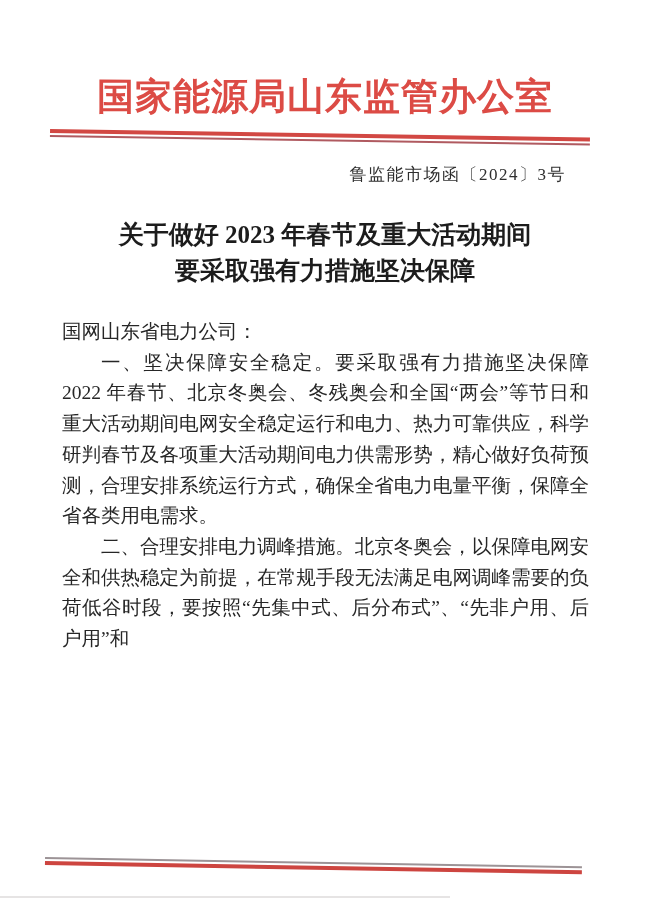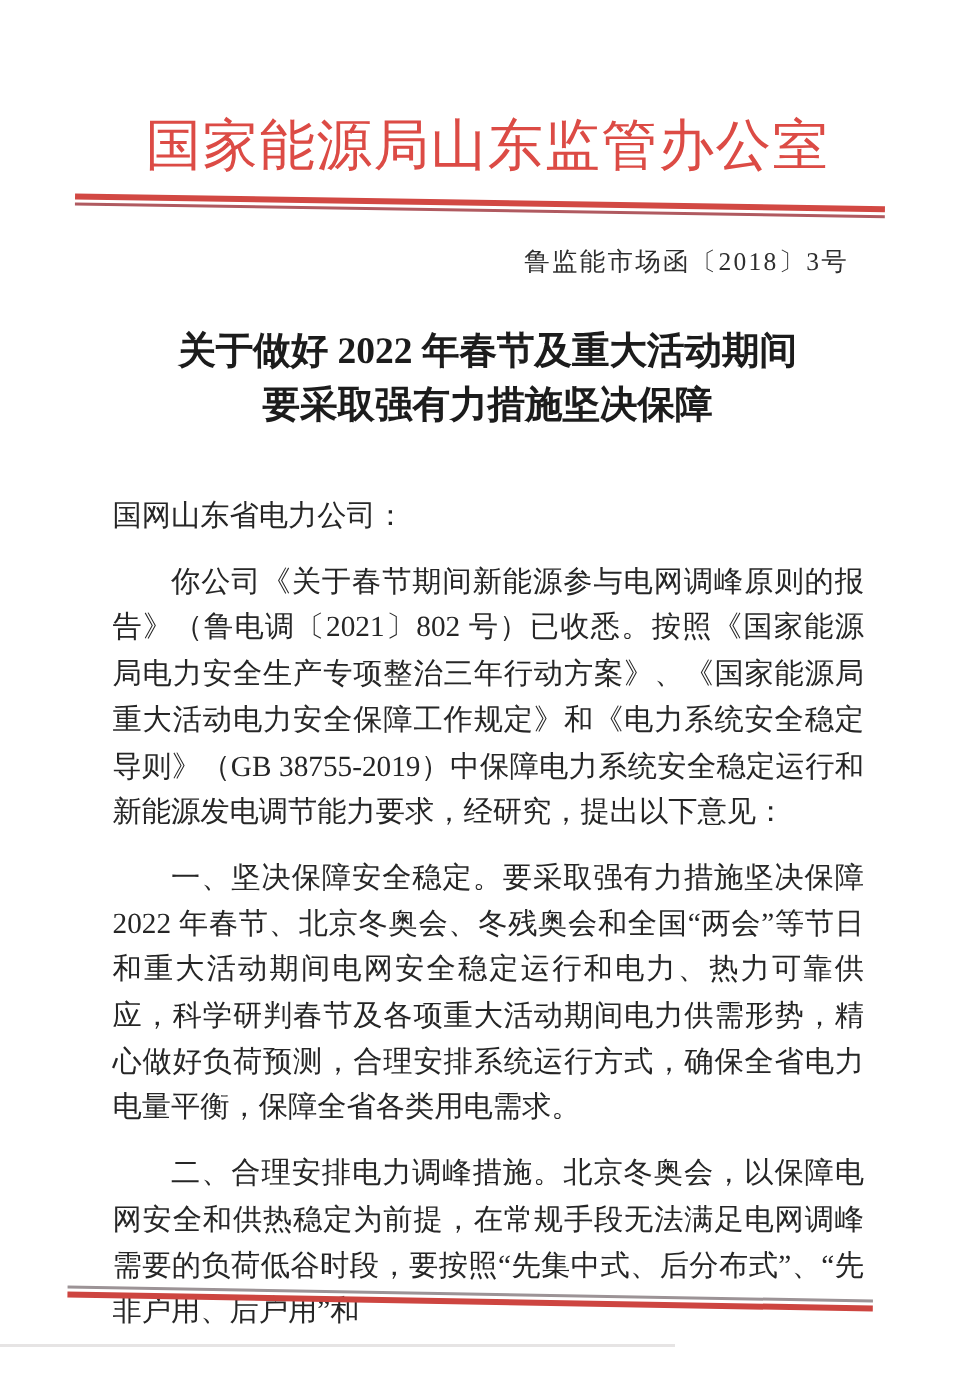--- a/index.html
+++ b/index.html
@@ -11,21 +11,21 @@
     font-family: "Liberation Serif", serif;
   }
   .page { position: absolute; inset: 0; }
 
   
   .agency {
     position: absolute;
     top: 72px; left: 0; width: 650px;
     text-align: center;
     font-size: 37px;
-    font-weight: normal;
+    font-weight: bold;
     letter-spacing: 1px;
     color: #dc4b45;
     white-space: nowrap;
   }
 
   
   .rule-top {
     position: absolute;
     top: 129px; left: 50px; width: 540px;
     transform: rotate(0.9deg);
@@ -57,21 +57,21 @@
 
   
   .body-text {
     position: absolute;
     top: 317px; left: 62px; width: 527px;
     font-size: 19.5px;
     line-height: 30.7px;
     text-align: justify;
     color: #262626;
   }
-  .body-text p { margin: 13px; }
+  .body-text p { margin: 0; }
   .body-text p.indent { text-indent: 2em; }
 
   
   .rule-bottom {
     position: absolute;
     top: 857px; left: 45px; width: 537px;
     transform: rotate(1.0deg);
     transform-origin: left center;
   }
   .rule-bottom .thin-gray { height: 1.5px; background: #9c9396; }
@@ -89,30 +89,29 @@
 
 <div class="page">
 
   <div class="agency">国家能源局山东监管办公室</div>
 
   <div class="rule-top">
     <div class="thick"></div>
     <div class="thin"></div>
   </div>
 
-  <div class="doc-number">鲁监能市场函〔2018〕3号</div>
+  <div class="doc-number">鲁监能市场函〔2024〕3号</div>
 
   <div class="doc-title">
-    <div>关于做好 2022 年春节及重大活动期间</div>
+    <div>关于做好 2023 年春节及重大活动期间</div>
     <div>要采取强有力措施坚决保障</div>
   </div>
 
   <div class="body-text">
     <p>国网山东省电力公司：</p>
-    <p class="indent">你公司《关于春节期间新能源参与电网调峰原则的报告》（鲁电调〔2021〕802 号）已收悉。按照《国家能源局电力安全生产专项整治三年行动方案》、《国家能源局重大活动电力安全保障工作规定》和《电力系统安全稳定导则》（GB 38755-2019）中保障电力系统安全稳定运行和新能源发电调节能力要求，经研究，提出以下意见：</p>
     <p class="indent">一、坚决保障安全稳定。要采取强有力措施坚决保障 2022 年春节、北京冬奥会、冬残奥会和全国“两会”等节日和重大活动期间电网安全稳定运行和电力、热力可靠供应，科学研判春节及各项重大活动期间电力供需形势，精心做好负荷预测，合理安排系统运行方式，确保全省电力电量平衡，保障全省各类用电需求。</p>
     <p class="indent">二、合理安排电力调峰措施。北京冬奥会，以保障电网安全和供热稳定为前提，在常规手段无法满足电网调峰需要的负荷低谷时段，要按照“先集中式、后分布式”、“先非户用、后户用”和</p>
   </div>
 
   <div class="rule-bottom">
     <div class="thin-gray"></div>
     <div class="thick-red"></div>
   </div>
 
   <div class="scan-line"></div>

